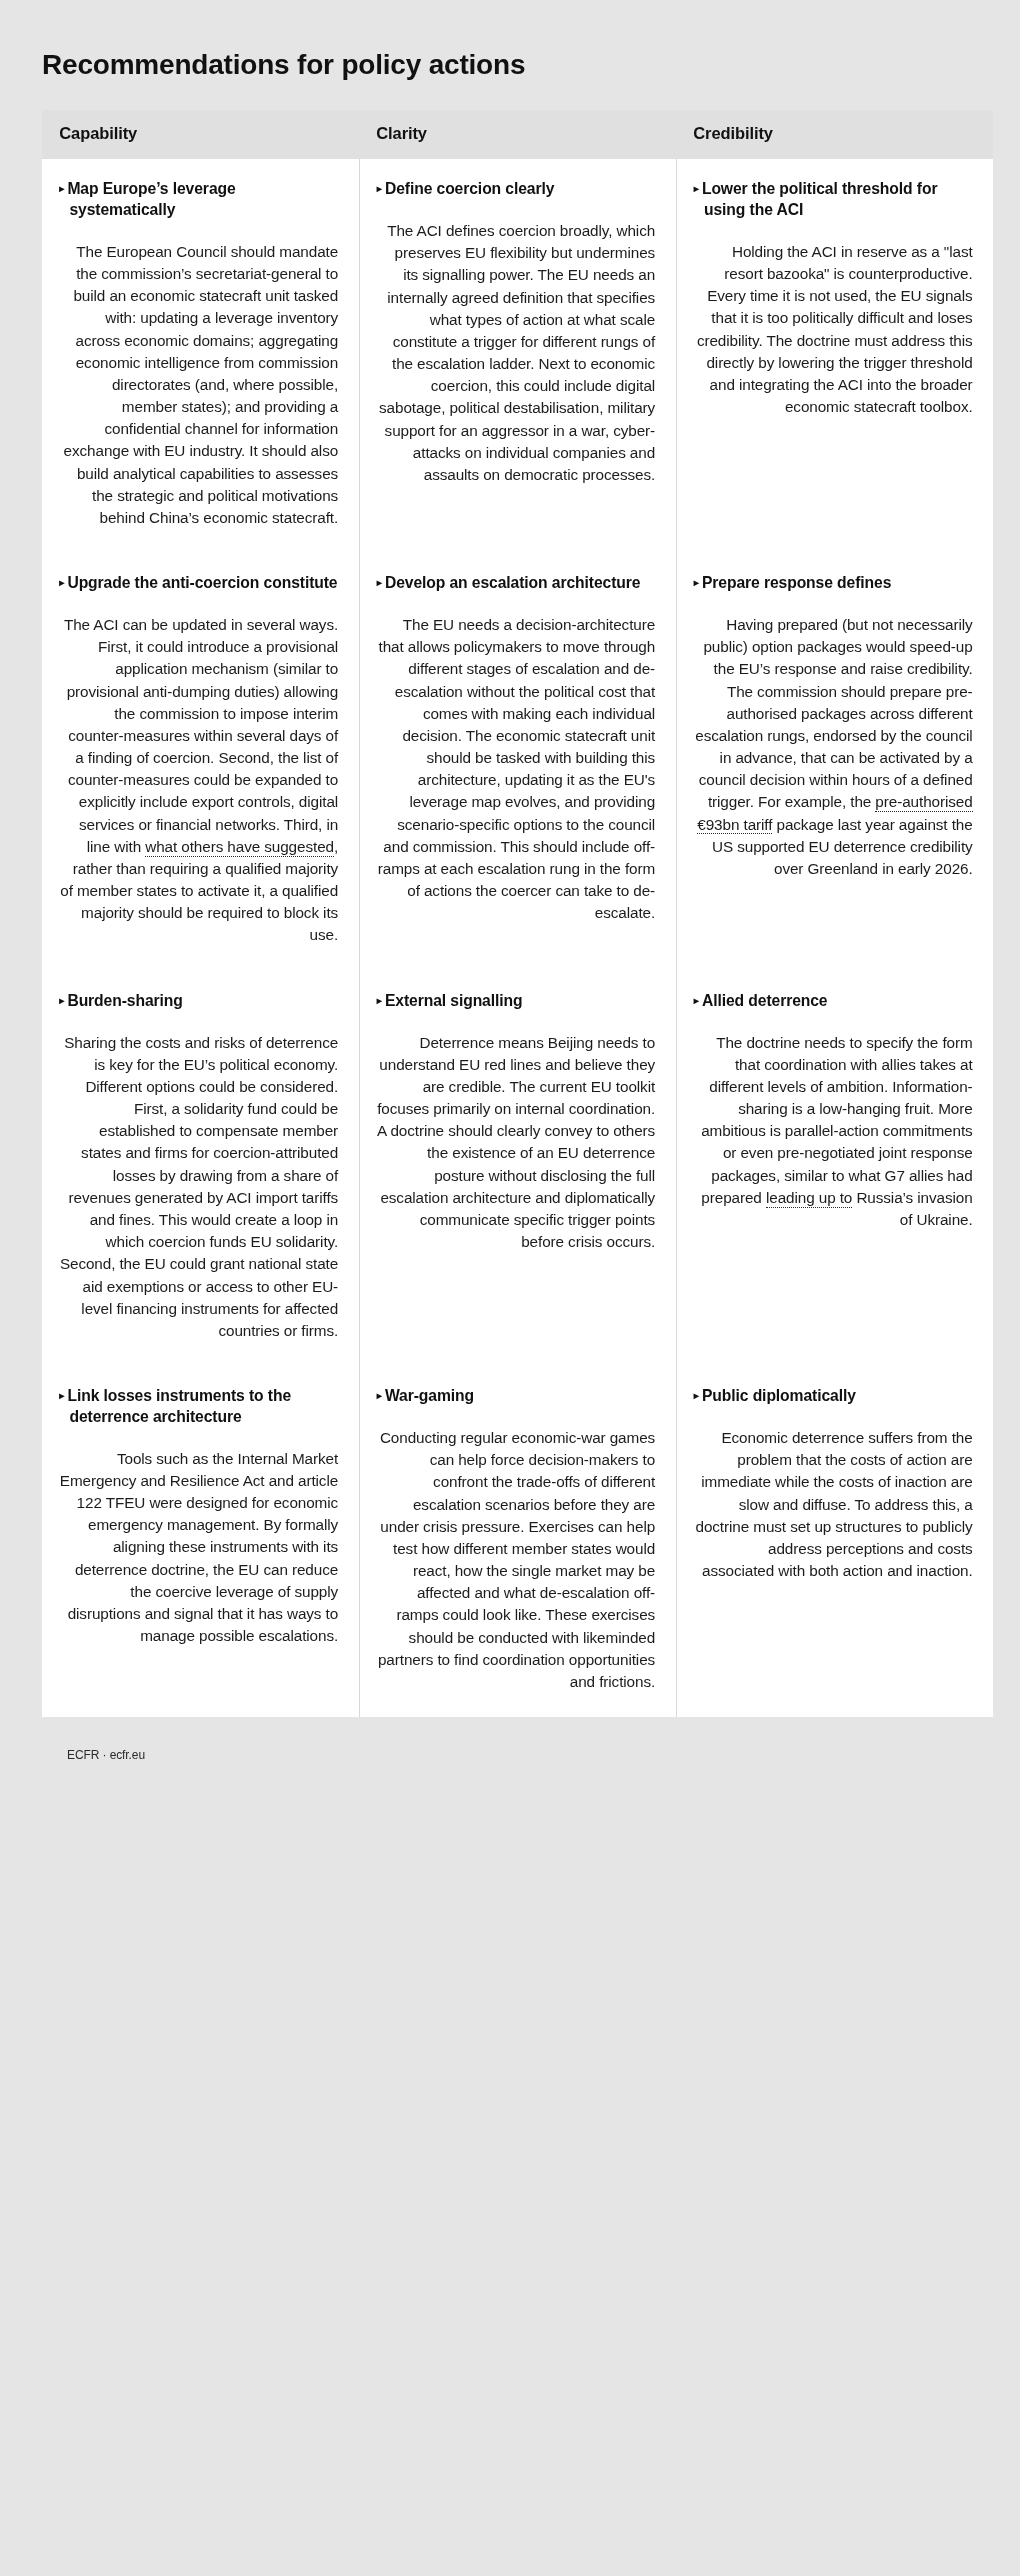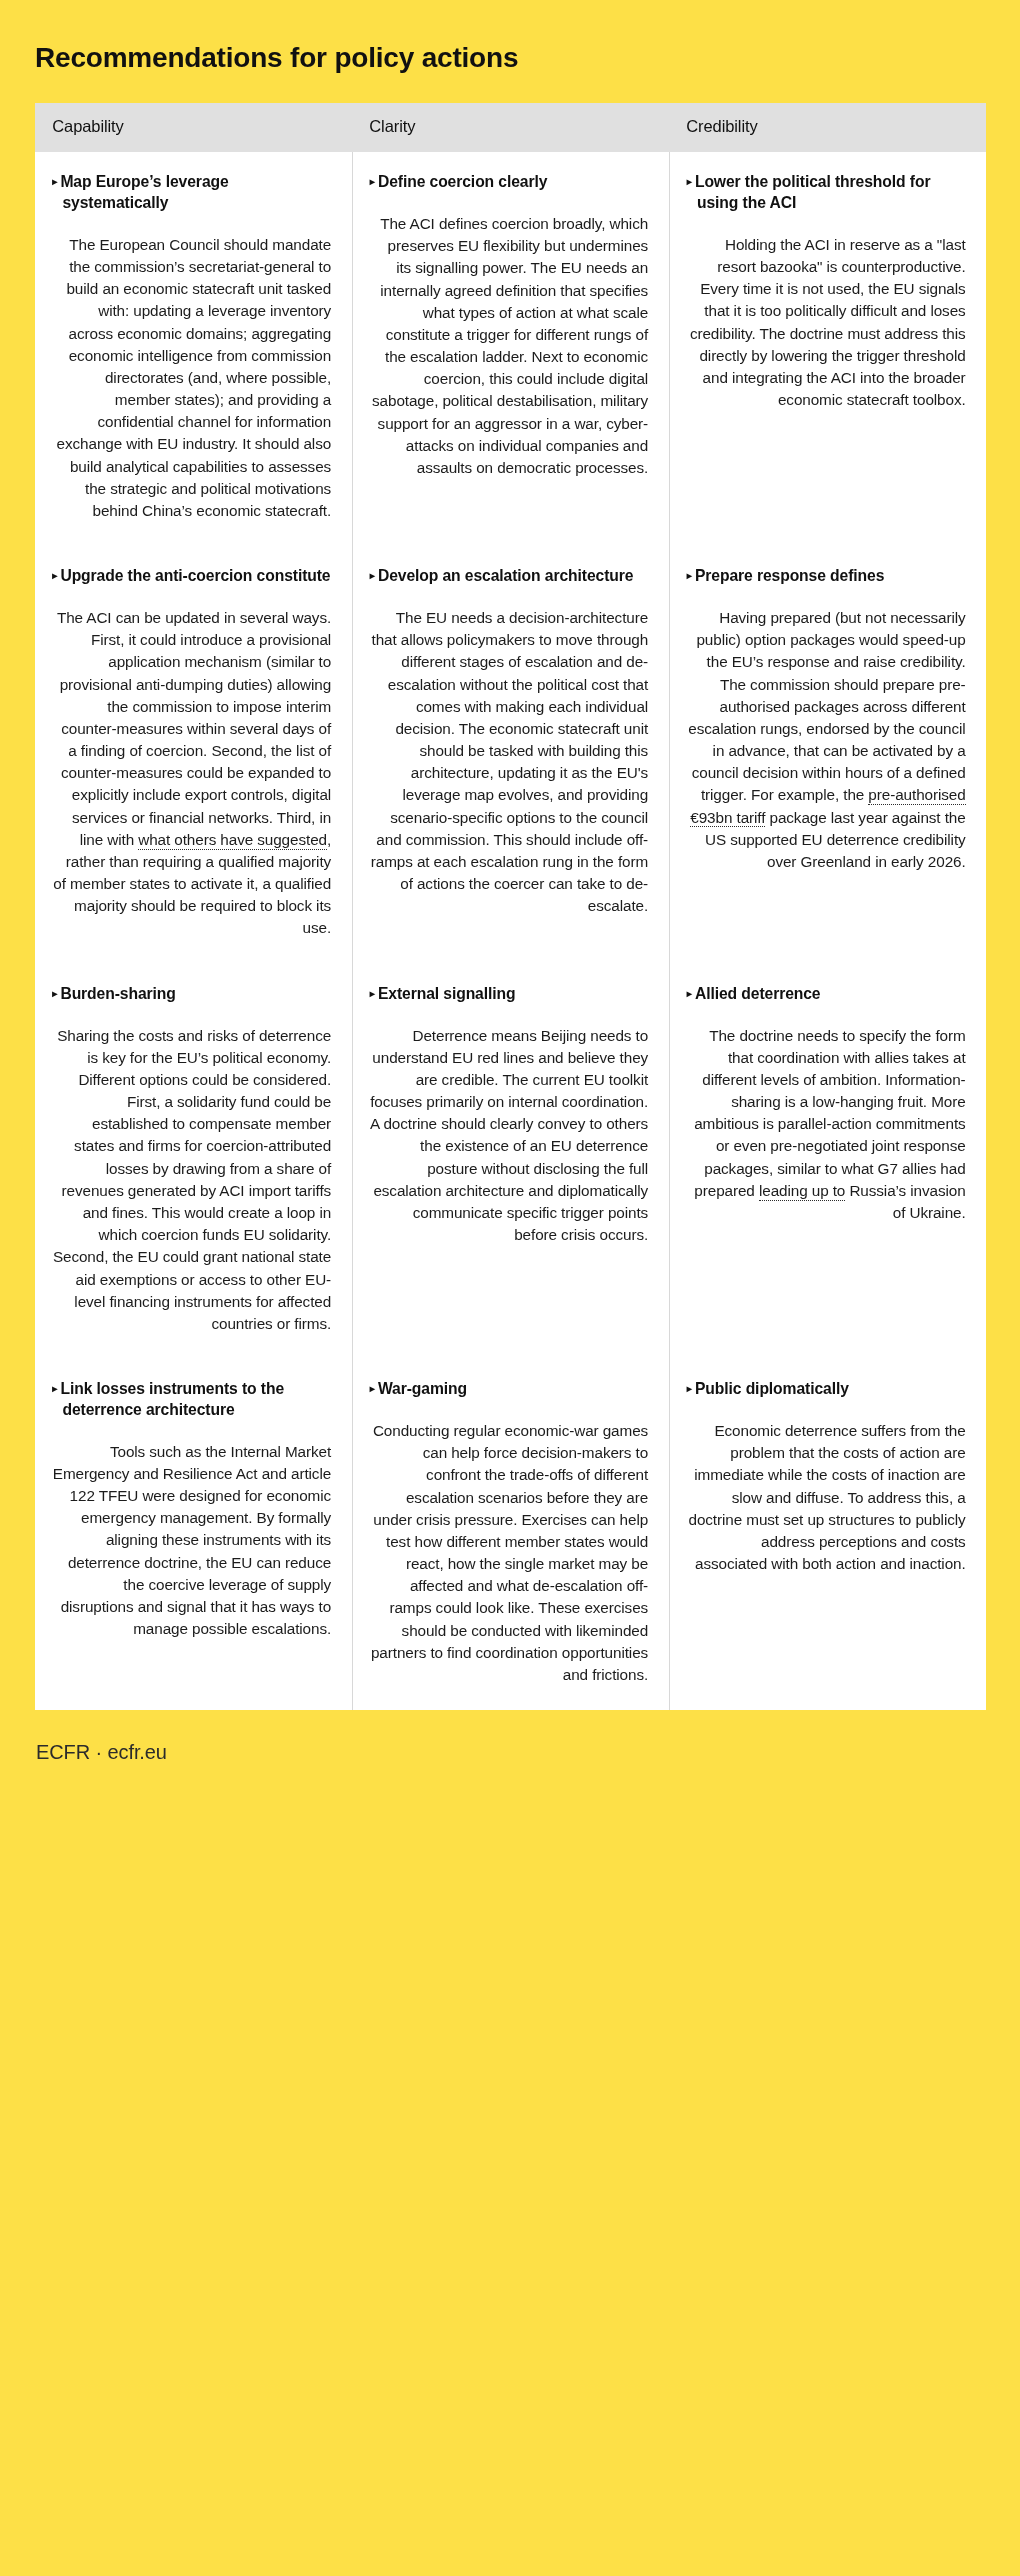--- a/index.html
+++ b/index.html
@@ -11,23 +11,23 @@
   body {
     width: 1020px;
     min-height: 2576px;
     font-family: "Liberation Sans", sans-serif;
     color: #1a1a1a;
     position: relative;
   }
   .page {
     width: 1020px;
     min-height: 2576px;
-    padding: 0;
+    padding: 7px;
     position: relative;
-    background: #fde047;
+    background: #e5e5e5;
   }
   .page-title {
     font-size: 28px;
     font-weight: bold;
     letter-spacing: -0.2px;
     color: #111111;
     padding: 41px 0 0 35px;
     line-height: 1.2;
     margin: 0 0 28px 0;
   }
@@ -36,21 +36,21 @@
   }
   table.rec-table {
     width: 951px;
     border-collapse: collapse;
     table-layout: fixed;
   }
   table.rec-table th {
     background: #e0e0e0;
     text-align: left;
     font-size: 16.5px;
-    font-weight: normal;
+    font-weight: bold;
     color: #111111;
     padding: 14px 17.3px 15.7px 17.3px;
     letter-spacing: -0.1px;
     vertical-align: middle;
     height: 49px;
     border: none;
   }
   table.rec-table td {
     vertical-align: top;
     padding: 0;
@@ -88,24 +88,25 @@
     letter-spacing: -0.1px;
     text-align: right;
   }
   .lnk {
     border-bottom: 1.6px dotted #2b2b2b;
     padding-bottom: 0.8px;
     color: inherit;
     text-decoration: none;
   }
   .footer {
-    font-size: 20px;
+    font-size: 12px;
     color: #2b2b2b;
     padding: 31px 0 22px 36px;
     letter-spacing: -0.1px;
+    margin-left: 24px;
   }
 </style>
 </head>
 <body>
 
 <div class="page">
 
   <h1 class="page-title">Recommendations for policy actions</h1>
 
   <div class="table-wrap">

